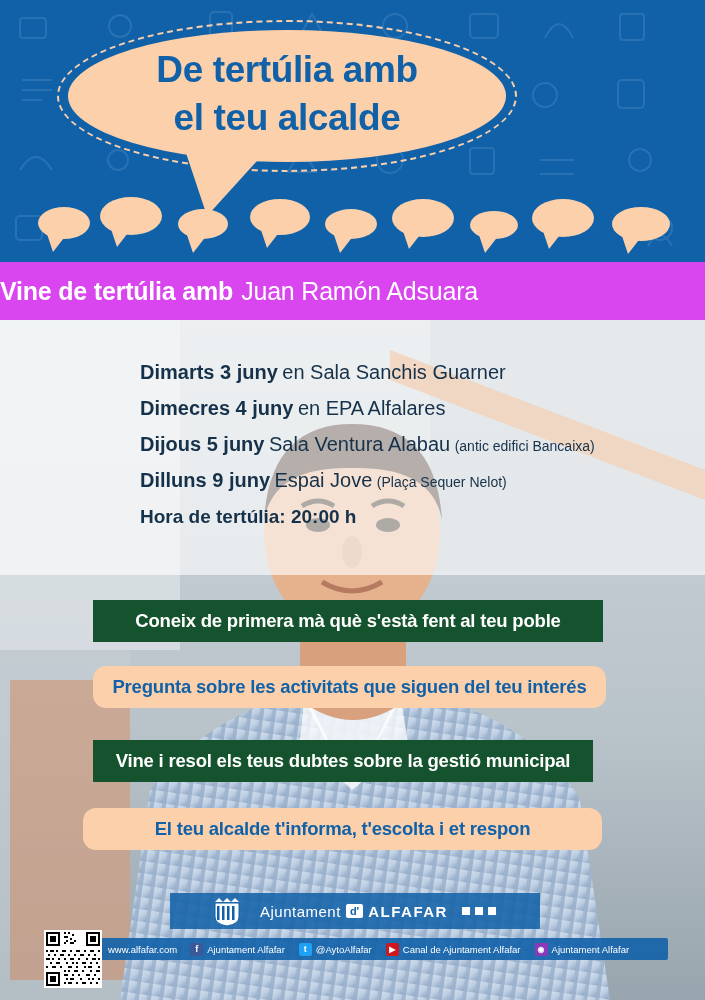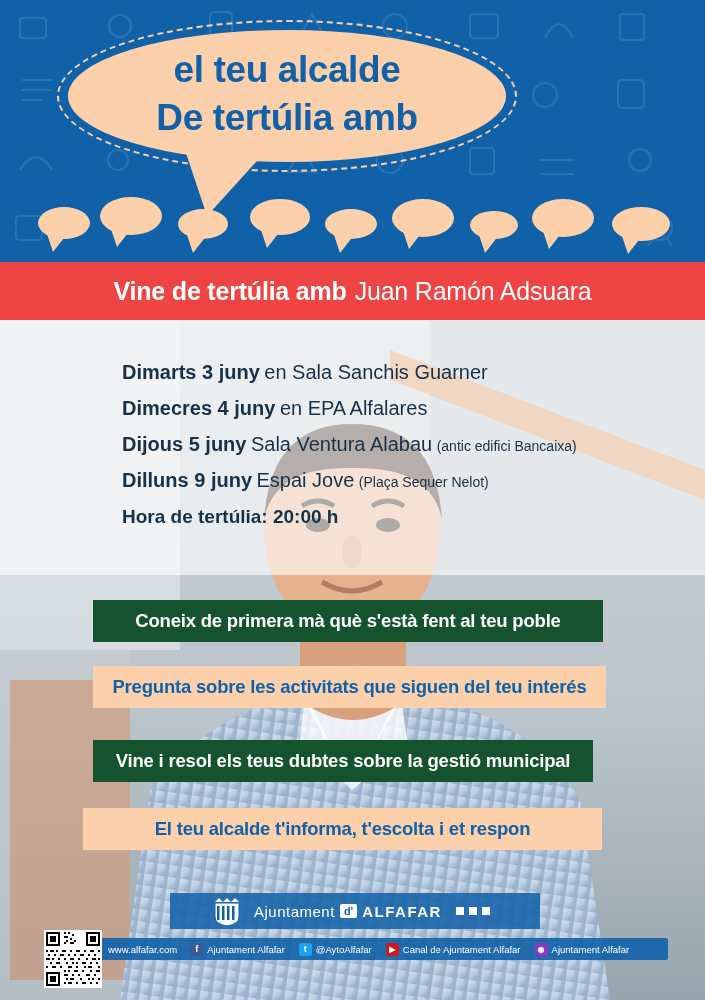--- a/index.html
+++ b/index.html
@@ -78,24 +78,23 @@
     width: 0; height: 0;
     border-left: 6px solid transparent;
     border-right: 14px solid transparent;
     border-top: 18px solid #fbd0ab;
   }
 
   
   .orange-band {
     position: absolute; top: 262px; left: 0;
     width: 705px; height: 58px;
-    background: #ef4444;
+    background: #d946ef;
     display: flex;
     align-items: center;
-    justify-content: center;
   }
   .orange-band .strong {
     color: #ffffff;
     font-size: 25px;
     font-weight: bold;
     letter-spacing: -0.2px;
   }
   .orange-band .light {
     color: #ffffff;
     font-size: 25px;
@@ -117,21 +116,21 @@
   }
   .photo-veil {
     position: absolute; top: 0; left: 0;
     width: 705px; height: 255px;
     background: rgba(255,255,255,0.62);
   }
 
   
   .dates {
     position: absolute;
-    left: 122px; top: 362px;
+    left: 140px; top: 362px;
     width: 520px;
     z-index: 5;
   }
   .date-line {
     color: #16314a;
     margin-bottom: 15px;
     line-height: 1.05;
     white-space: nowrap;
   }
   .date-line .b { font-weight: bold; font-size: 20px; color: #16314a; }
@@ -151,21 +150,21 @@
     height: 42px;
     display: flex;
     align-items: center;
     justify-content: center;
     font-weight: bold;
     font-size: 18.5px;
     letter-spacing: -0.2px;
     white-space: nowrap;
   }
   .bar-blue { background: #14532d; color: #ffffff; }
-  .bar-cream { background: #fbd0ab; color: #1161a8; }
+  .bar-cream { background: #fbd0ab; color: #1161a8; border-radius: 13px; }
   .bar1 { left: 93px; top: 0px;   width: 510px; }
   .bar2 { left: 93px; top: 66px;  width: 513px; }
   .bar3 { left: 93px; top: 140px; width: 500px; }
   .bar4 { left: 83px; top: 208px; width: 519px; }
 
   
   .footer-logo-band {
     position: absolute;
     left: 170px; top: 893px;
     width: 370px; height: 36px;
@@ -175,21 +174,21 @@
     z-index: 6;
   }
   .crest {
     position: relative;
     width: 30px; height: 32px;
     margin-left: 42px;
   }
   .footer-aj {
     color: #ffffff;
     font-size: 15px;
-    margin-left: 12px;
+    margin-left: 18px;
     letter-spacing: 0.5px;
   }
   .footer-d {
     display: inline-block;
     background: #ffffff;
     color: #1161a8;
     font-size: 11px;
     font-weight: bold;
     border-radius: 2px;
     padding: 1px 4px;
@@ -283,22 +282,22 @@
         <rect x="16" y="216" width="26" height="24" rx="4"></rect>
         <circle cx="660" cy="228" r="12"></circle>
         <path d="M648 246 q12 -22 24 0"></path>
       </g>
     </svg>
 
     <div class="bubble-main-dash"></div>
     <div class="bubble-tail"></div>
     <div class="bubble-main"></div>
     <div class="bubble-title">
+      <div>De tertúlia amb</div>
       <div>el teu alcalde</div>
-      <div>De tertúlia amb</div>
     </div>
 
     <div class="mini-bubbles">
       <div class="mb" style="left:38px;  top:22px; width:52px; height:32px;"></div>
       <div class="mb" style="left:100px; top:12px; width:62px; height:38px;"></div>
       <div class="mb" style="left:178px; top:24px; width:50px; height:30px;"></div>
       <div class="mb" style="left:250px; top:14px; width:60px; height:36px;"></div>
       <div class="mb" style="left:325px; top:24px; width:52px; height:30px;"></div>
       <div class="mb" style="left:392px; top:14px; width:62px; height:38px;"></div>
       <div class="mb" style="left:470px; top:26px; width:48px; height:28px;"></div>

